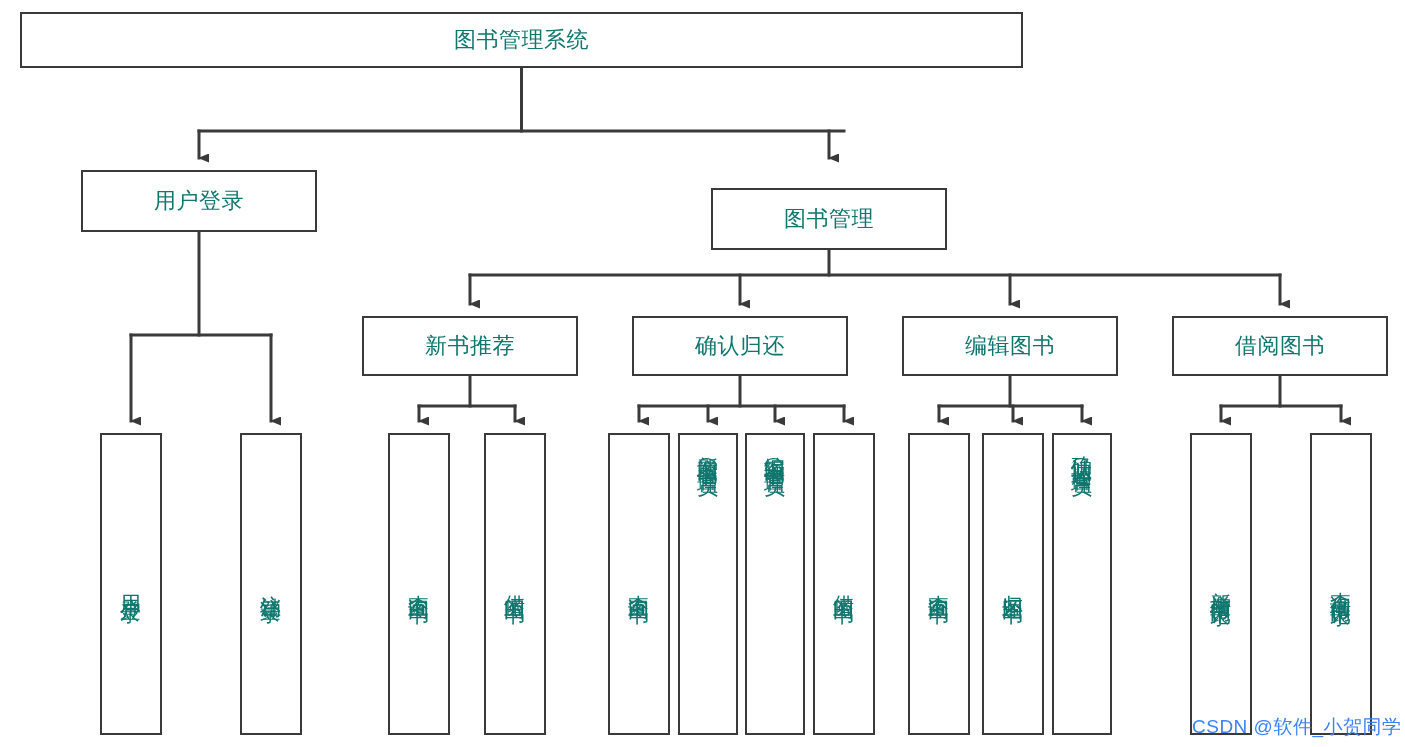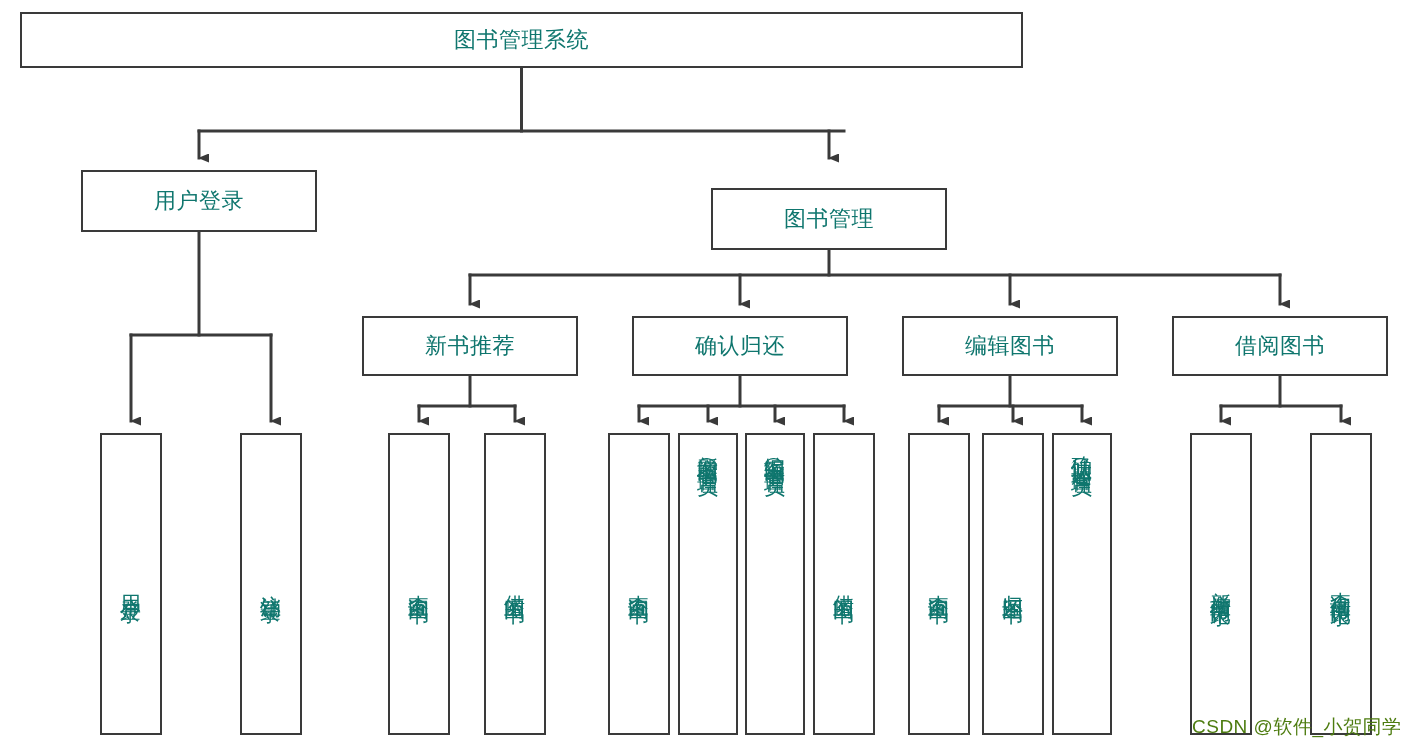--- a/index.html
+++ b/index.html
@@ -52,21 +52,21 @@
     letter-spacing: 3px;
     line-height: 1;
     white-space: nowrap;
   }
   .node-box.vertical.centered {
     align-items: center;
     padding-top: 0;
   }
   .watermark {
     position: absolute;
-    color: #4d7c0f;
+    color: #3b82f6;
     font-size: 19px;
     white-space: nowrap;
     letter-spacing: 0.5px;
     pointer-events: none;
   }
 </style>
 </head>
 <body>
 
 <div id="diagram-root">

